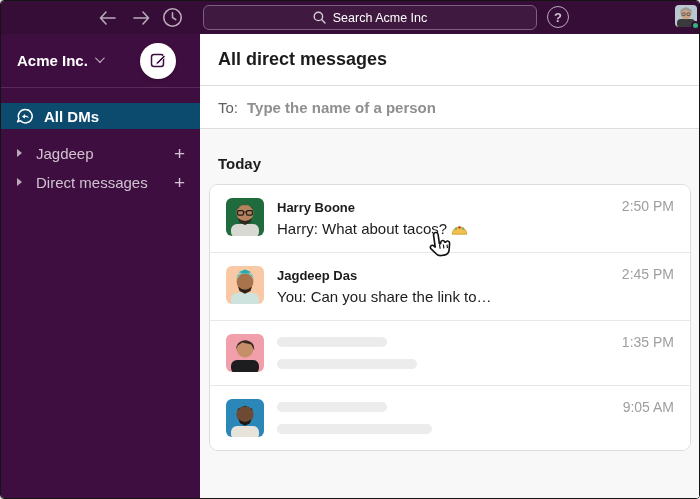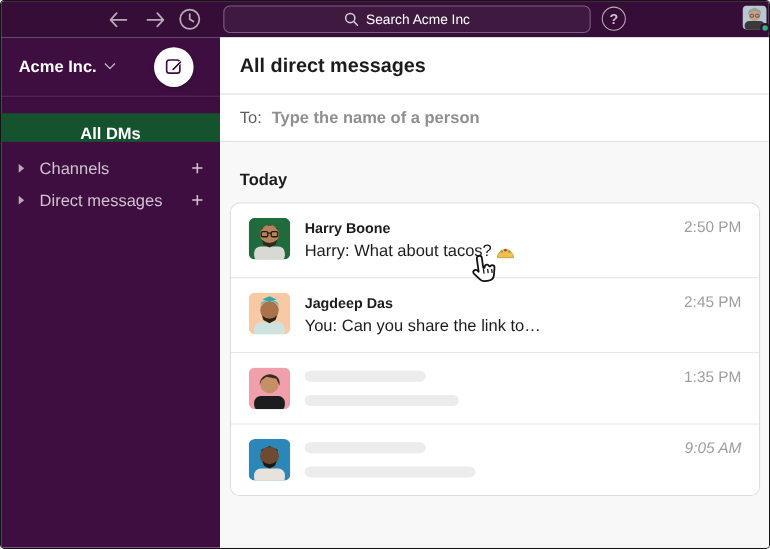--- a/index.html
+++ b/index.html
@@ -57,21 +57,21 @@
   .compose-btn {
     width: 36px; height: 36px; border-radius: 50%; background: #fff;
     display: flex; align-items: center; justify-content: center; cursor: pointer;
     box-shadow: 0 1px 3px rgba(0,0,0,0.3);
   }
   .side-nav { padding-top: 15px; font-size: 15px; }
   .nav-row {
     height: 26px; display: flex; align-items: center; gap: 10px;
     padding: 0 15px; cursor: pointer; margin-bottom: 3px;
   }
-  .nav-row.selected { background: #14532d; color: #fff; font-weight: bold; margin-bottom: 11px; flex-direction: column; }
+  .nav-row.selected { background: #0c4a6e; color: #fff; font-weight: bold; margin-bottom: 11px; }
   .caret-right {
     width: 0; height: 0; border-left: 5px solid #b9a9b9;
     border-top: 4px solid transparent; border-bottom: 4px solid transparent;
     margin: 0 4px 0 1px;
   }
   .plus { margin-left: auto; font-size: 19px; font-weight: 300; color: #cfc3cf; cursor: pointer; line-height: 1; }
 
   
   .main { position: absolute; top: 33px; left: 199px; right: 0; bottom: 0; background: #fff; display: flex; flex-direction: column; }
   .main-header {
@@ -89,21 +89,21 @@
   .today-label { margin: 26px 0 12px 18px; font-size: 15px; font-weight: bold; color: #1d1c1d; }
   .dm-card {
     margin: 0 8px 0 9px; background: #fff;
     border: 1px solid #dcdcdc; border-radius: 9px; overflow: hidden;
   }
   .conv-row {
     position: relative; display: flex; gap: 13px; padding: 13px 16px;
     min-height: 65px; cursor: pointer; background: #fff;
   }
   .conv-row + .conv-row { border-top: 1px solid #e8e8e8; }
-  .conv-row.short { min-height: 56px; font-style: italic; }
+  .conv-row.short { min-height: 56px; }
   .conv-avatar { width: 38px; height: 38px; border-radius: 6px; overflow: hidden; flex: 0 0 38px; }
   .conv-avatar svg { display: block; }
   .conv-texts { display: flex; flex-direction: column; justify-content: center; }
   .conv-name { font-size: 13px; font-weight: bold; color: #1d1c1d; line-height: 20px; }
   .conv-preview { font-size: 15px; color: #1d1c1d; line-height: 21px; display: flex; align-items: center; gap: 4px; }
   .conv-time { position: absolute; right: 16px; top: 13px; font-size: 14px; color: #9e9e9e; }
   .skel { background: #ececec; border-radius: 5px; height: 10px; }
   .skel-wrap { display: flex; flex-direction: column; gap: 12px; justify-content: center; }
 
   .cursor-hand { position: absolute; left: 427px; top: 229px; z-index: 50; transform: rotate(-8deg); pointer-events: none; }
@@ -172,21 +172,21 @@
     <div class="side-nav">
       <div class="nav-row selected">
         <svg width="18" height="17" viewBox="0 0 18 17">
           <path d="M9.5 1.5 a6.7 6.7 0 1 1 -5 11.2 L1.5 13.8 l1.4-3 A6.7 6.7 0 0 1 9.5 1.5 z" stroke="#fff" stroke-width="1.5" fill="none" stroke-linejoin="round"></path>
           <path d="M6 8.7 l3-2.8 v1.5 q3.4 0 3.8 2.9 q-1.4-1.3-3.8-1.2 v1.5 z" fill="#fff"></path>
         </svg>
         <span>All DMs</span>
       </div>
       <div class="nav-row">
         <span class="caret-right"></span>
-        <span>Channels</span>
+        <span>Jagdeep</span>
         <span class="plus">+</span>
       </div>
       <div class="nav-row">
         <span class="caret-right"></span>
         <span>Direct messages</span>
         <span class="plus">+</span>
       </div>
     </div>
   </div>
 

